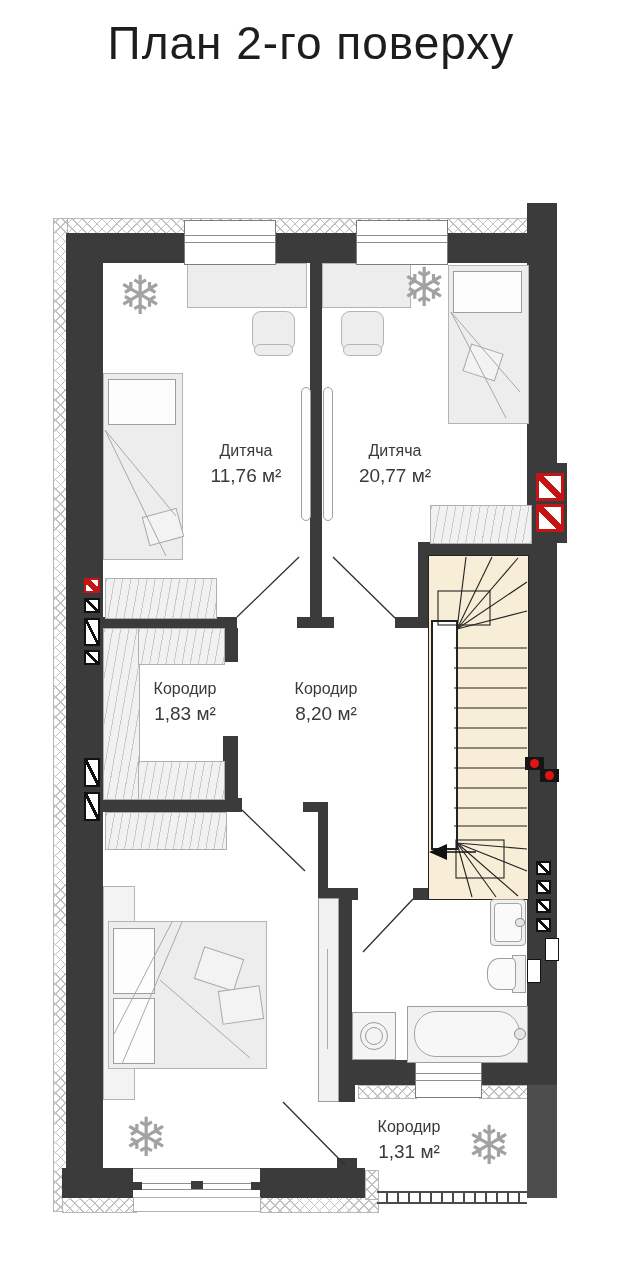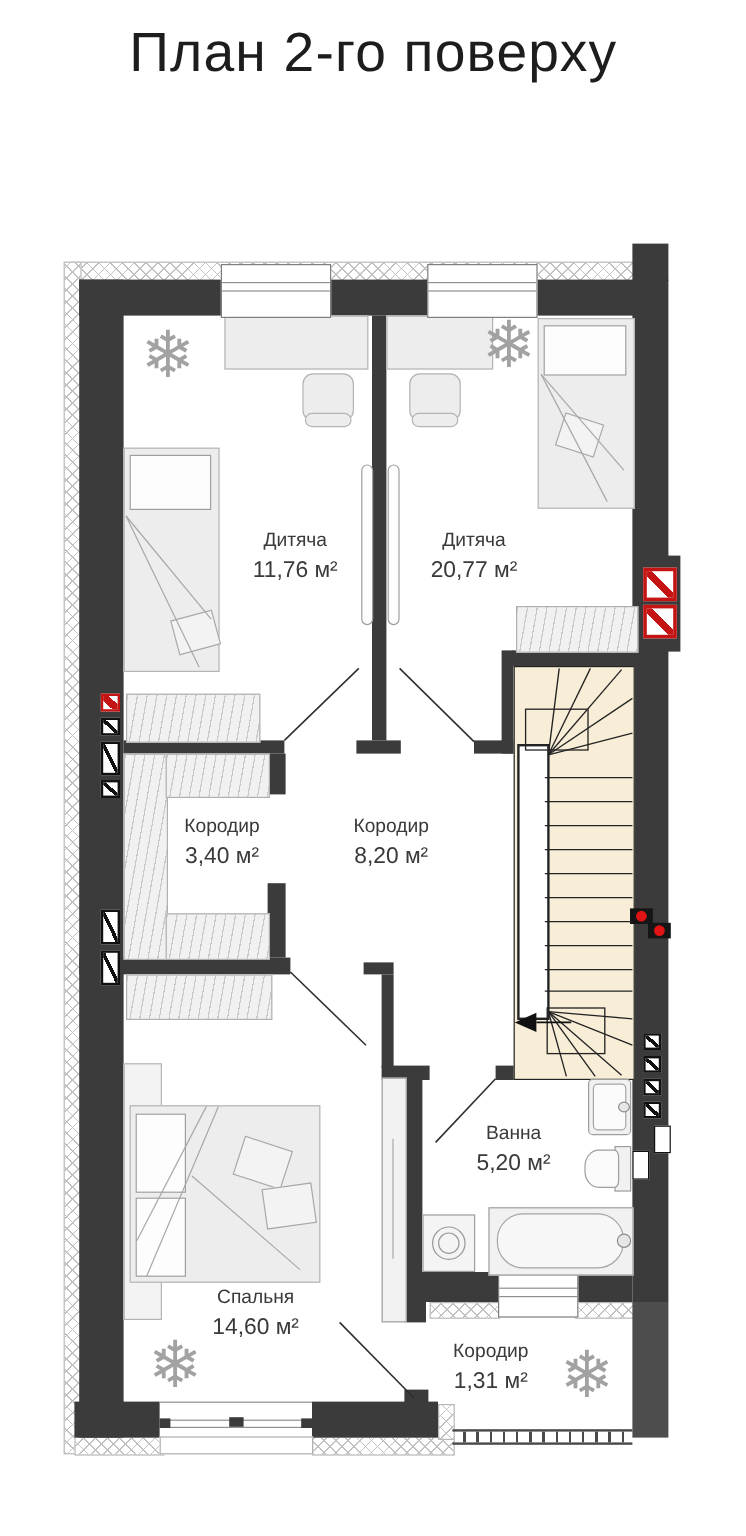--- a/index.html
+++ b/index.html
@@ -238,32 +238,24 @@
   <div class="room-label" style="left:161px;top:438px;">
     <div class="rn">Дитяча</div>
     <div class="ra">11,76 м²</div>
   </div>
   <div class="room-label" style="left:310px;top:438px;">
     <div class="rn">Дитяча</div>
     <div class="ra">20,77 м²</div>
   </div>
   <div class="room-label" style="left:100px;top:676px;">
     <div class="rn">Кородир</div>
-    <div class="ra">3,40 м²</div>
+    <div class="ra">1,83 м²</div>
   </div>
   <div class="room-label" style="left:241px;top:676px;">
     <div class="rn">Кородир</div>
     <div class="ra">8,20 м²</div>
   </div>
-  <div class="room-label" style="left:343px;top:932px;">
-    <div class="rn">Ванна</div>
-    <div class="ra">5,20 м²</div>
-  </div>
-  <div class="room-label" style="left:128px;top:1069px;">
-    <div class="rn">Спальня</div>
-    <div class="ra">14,60 м²</div>
-  </div>
   <div class="room-label" style="left:324px;top:1114px;">
     <div class="rn">Кородир</div>
     <div class="ra">1,31 м²</div>
   </div>
 
 </div>
 
 </body></html>

